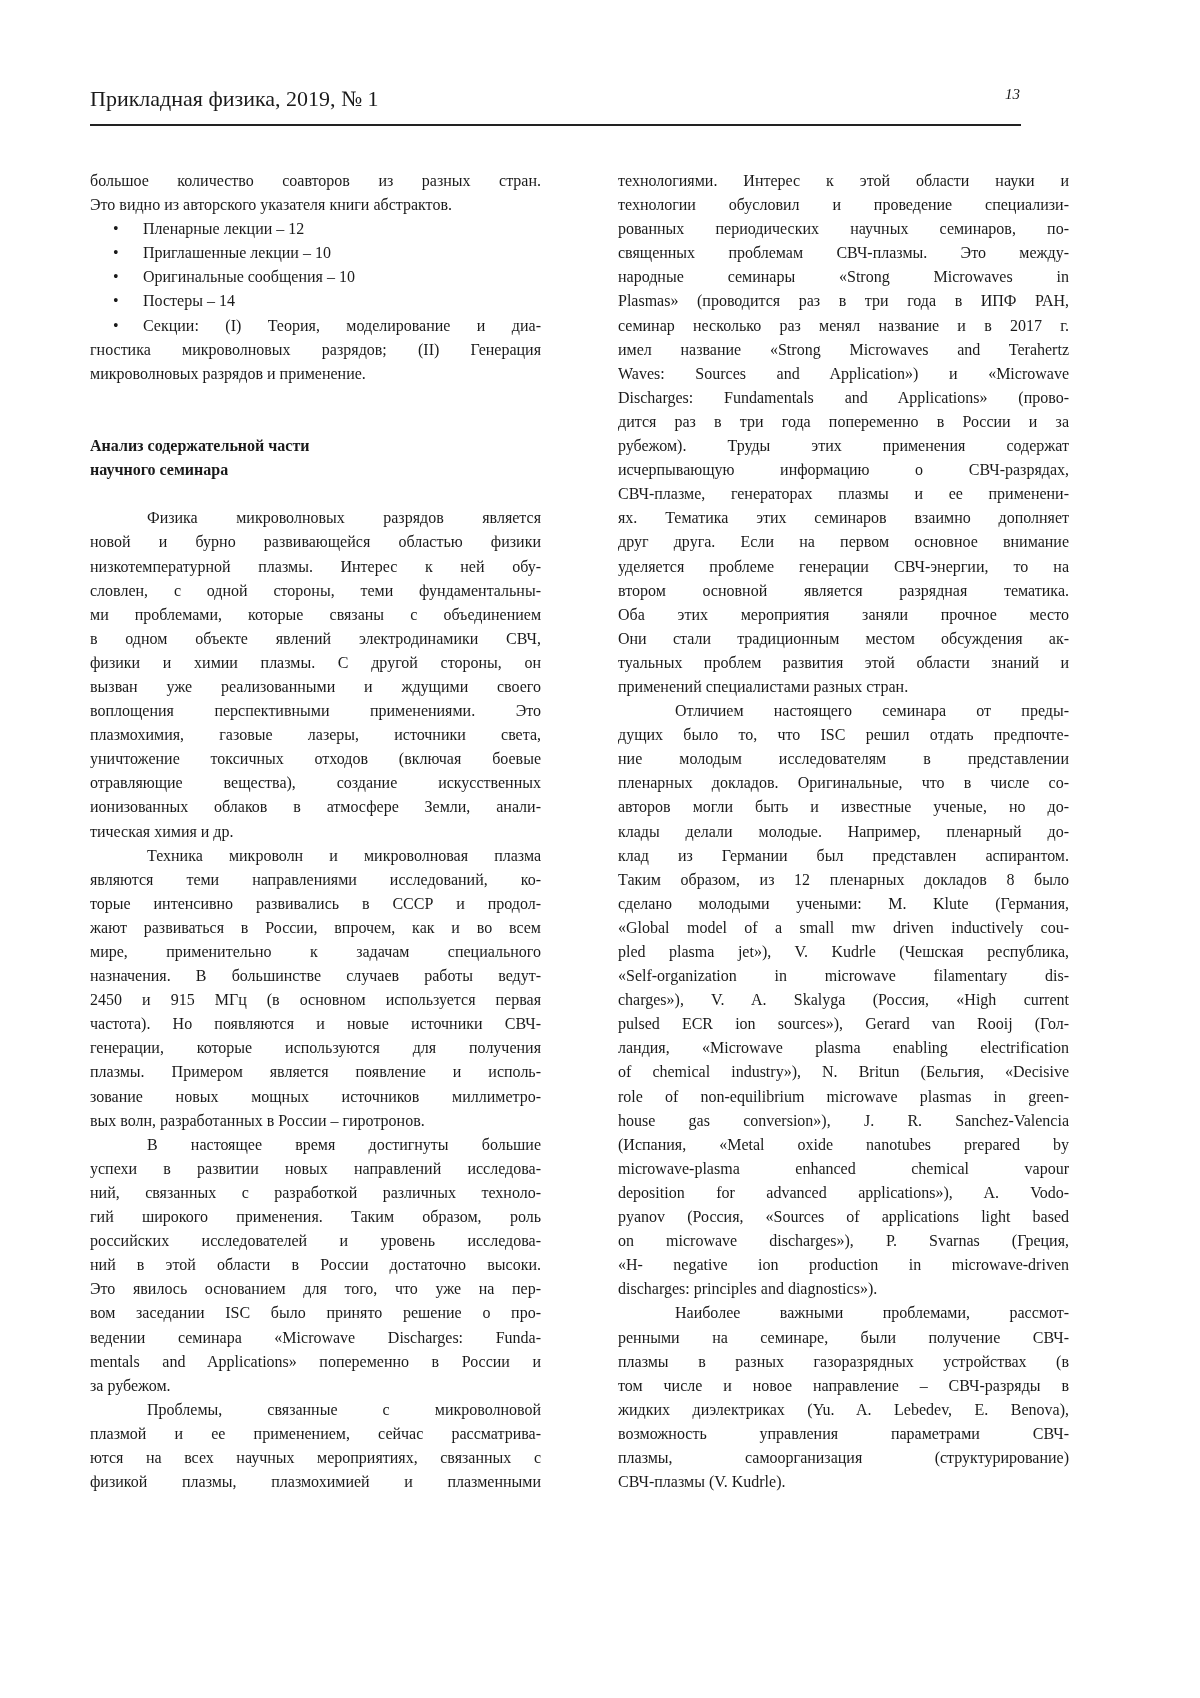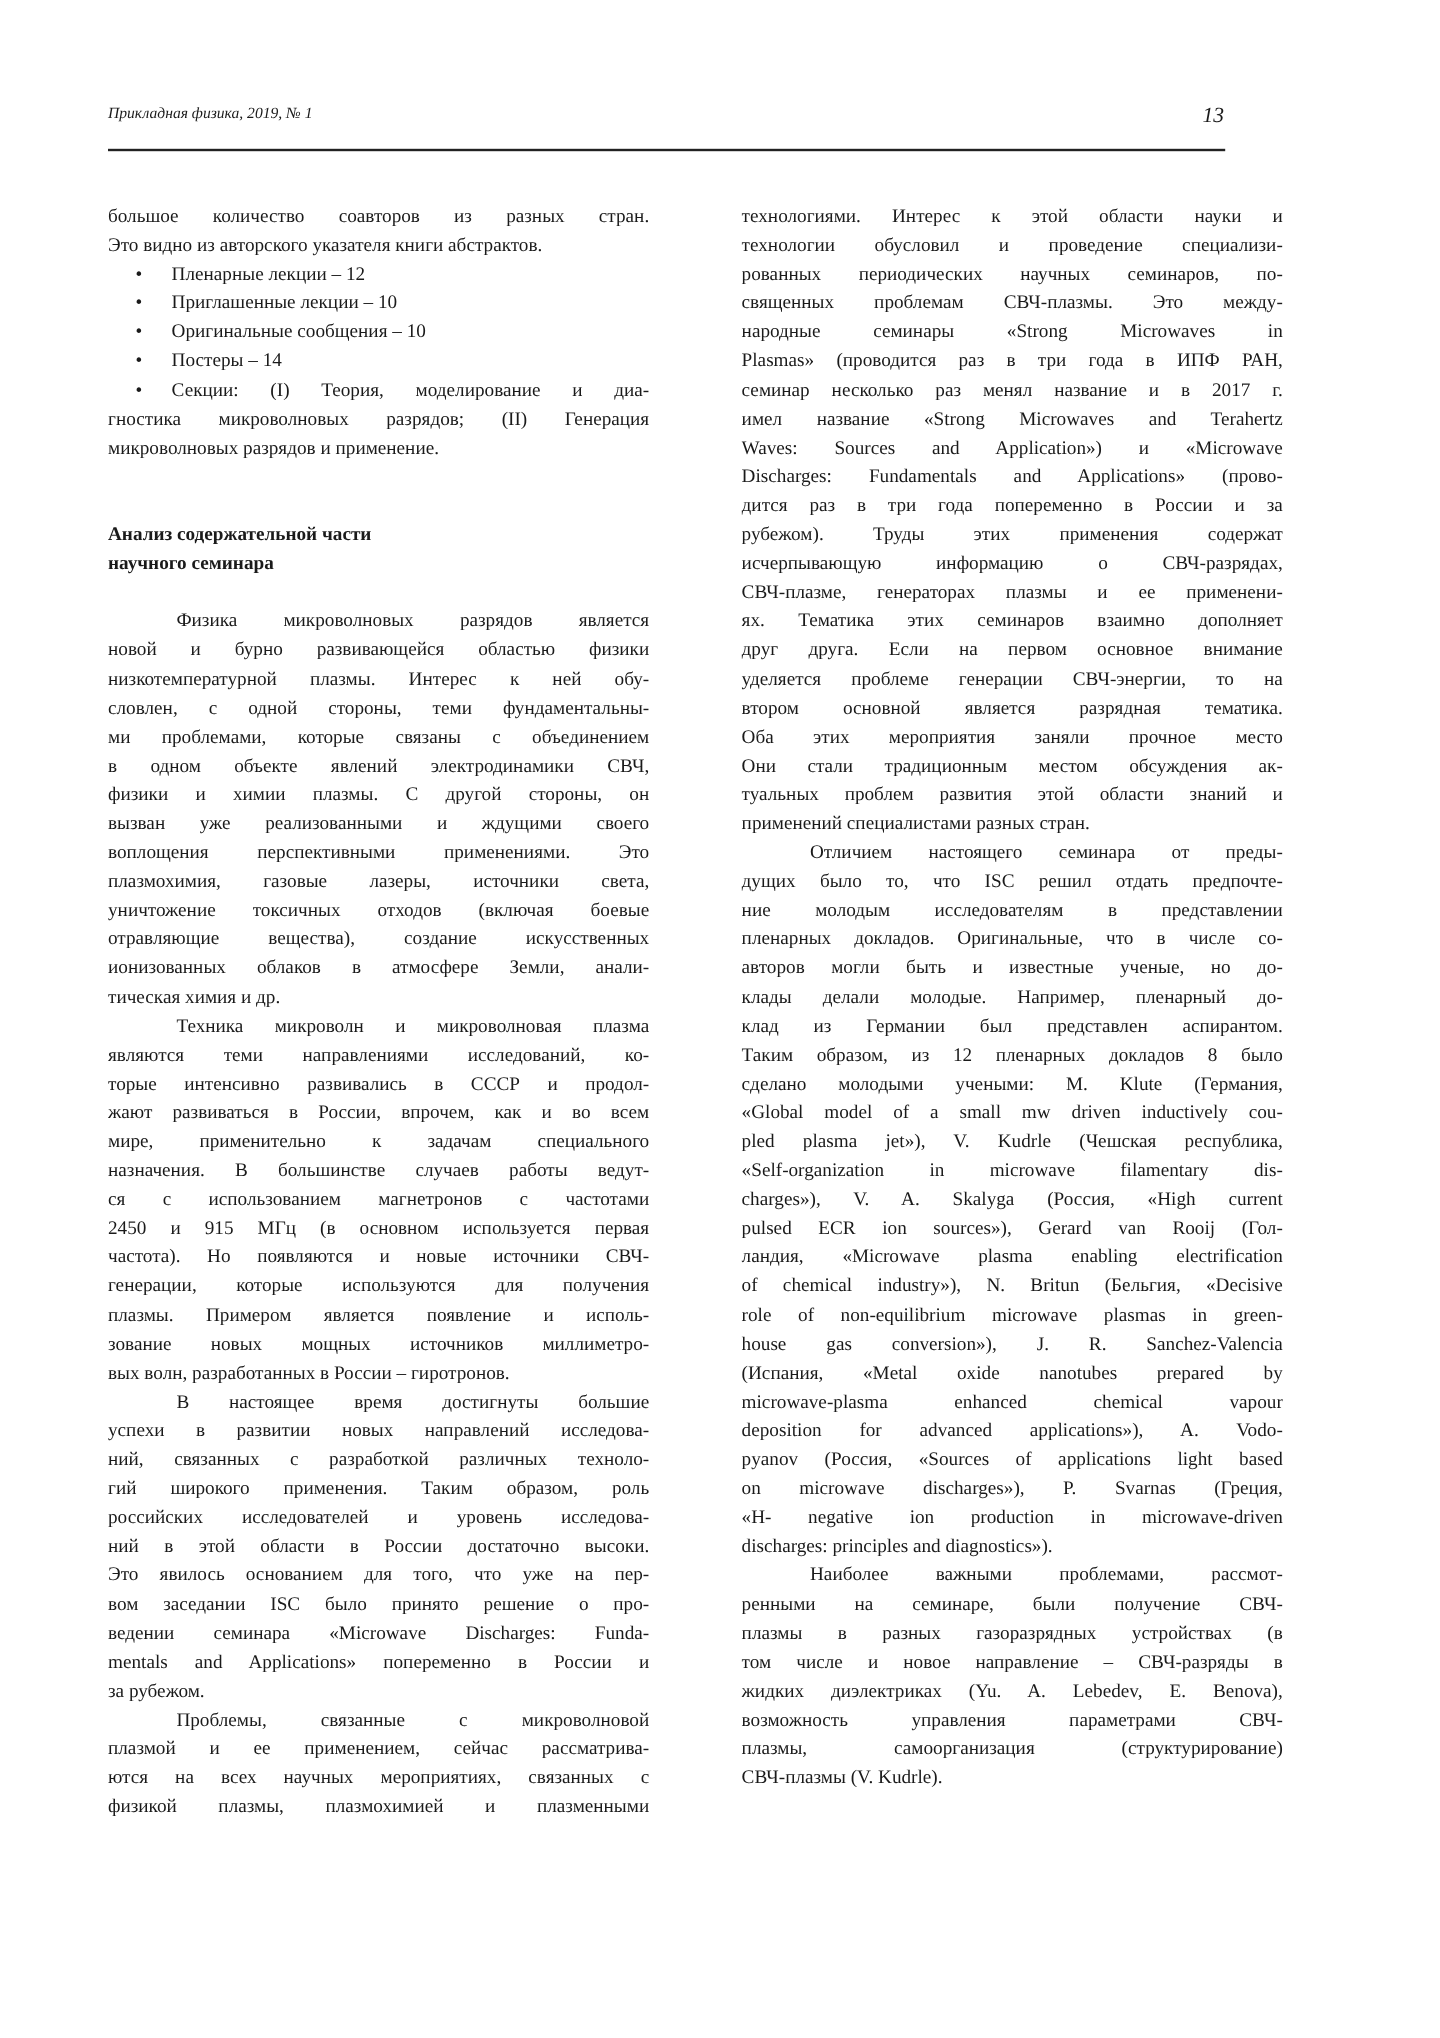--- a/index.html
+++ b/index.html
@@ -1,20 +1,20 @@
 <!DOCTYPE html>
 <html><head>
 <meta charset="utf-8">
 <style>
   html, body { margin: 0; padding: 0; background: #ffffff; }
   body { width: 1200px; height: 1698px; position: relative; overflow: hidden;
          font-family: "Liberation Serif", "DejaVu Serif", serif; color: #1a1a1a; }
   .header { position: absolute; left: 90px; top: 86px; width: 930px; height: 30px; }
-  .header .journal { position: absolute; left: 0; top: 0; font-style: italic; font-size: 13px; }
-  .header .page-num { position: absolute; right: 0; top: 0; font-style: italic; font-size: 18px; }
+  .header .journal { position: absolute; left: 0; top: 0; font-size: 22px; }
+  .header .page-num { position: absolute; right: 0; top: 0; font-style: italic; font-size: 15px; }
   .rule { position: absolute; left: 90px; top: 124px; width: 931px; height: 2px; background: #222; }
   .col { position: absolute; top: 129px; width: 451px; font-size: 16px; line-height: 24.1px; margin-top: 40px; }
   .col.left { left: 90px; }
   .col.right { left: 618px; }
   .ln { display: block; text-align: justify; text-align-last: justify; white-space: nowrap; height: 24.1px; overflow: hidden; }
   .ln.last { text-align-last: left; }
   .ln.indent { padding-left: 57px; }
   .ln.bullet { padding-left: 23px; text-align-last: left; }
   .ln.bullet-first { padding-left: 23px; }
   .bul { display: inline-block; width: 30px; text-align: left; }
@@ -65,21 +65,20 @@
       <span class="ln ">ионизованных облаков в атмосфере Земли, анали-</span>
       <span class="ln  last">тическая химия и др.</span>
     </div>
     <div>
       <span class="ln  indent">Техника микроволн и микроволновая плазма</span>
       <span class="ln ">являются теми направлениями исследований, ко-</span>
       <span class="ln ">торые интенсивно развивались в СССР и продол-</span>
       <span class="ln ">жают развиваться в России, впрочем, как и во всем</span>
       <span class="ln ">мире, применительно к задачам специального</span>
       <span class="ln ">назначения. В большинстве случаев работы ведут-</span>
-      <span class="ln ">ся с использованием магнетронов с частотами</span>
       <span class="ln ">2450 и 915 МГц (в основном используется первая</span>
       <span class="ln ">частота). Но появляются и новые источники СВЧ-</span>
       <span class="ln ">генерации, которые используются для получения</span>
       <span class="ln ">плазмы. Примером является появление и исполь-</span>
       <span class="ln ">зование новых мощных источников миллиметро-</span>
       <span class="ln  last">вых волн, разработанных в России – гиротронов.</span>
     </div>
     <div>
       <span class="ln  indent">В настоящее время достигнуты большие</span>
       <span class="ln ">успехи в развитии новых направлений исследова-</span>

